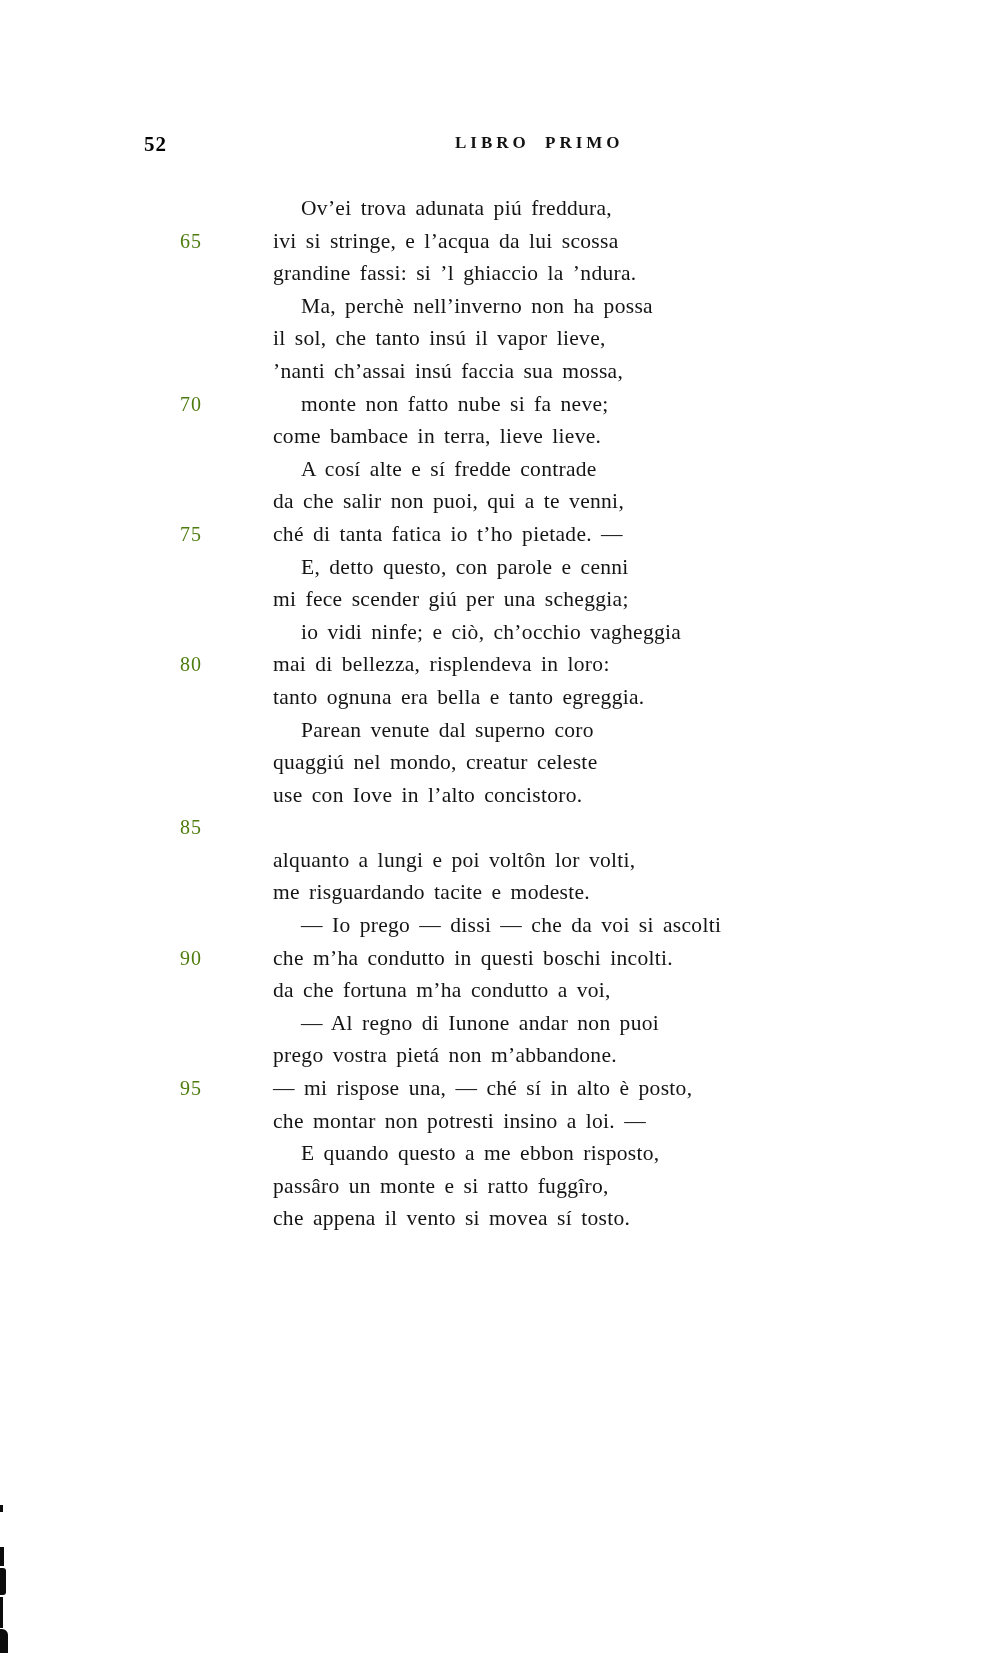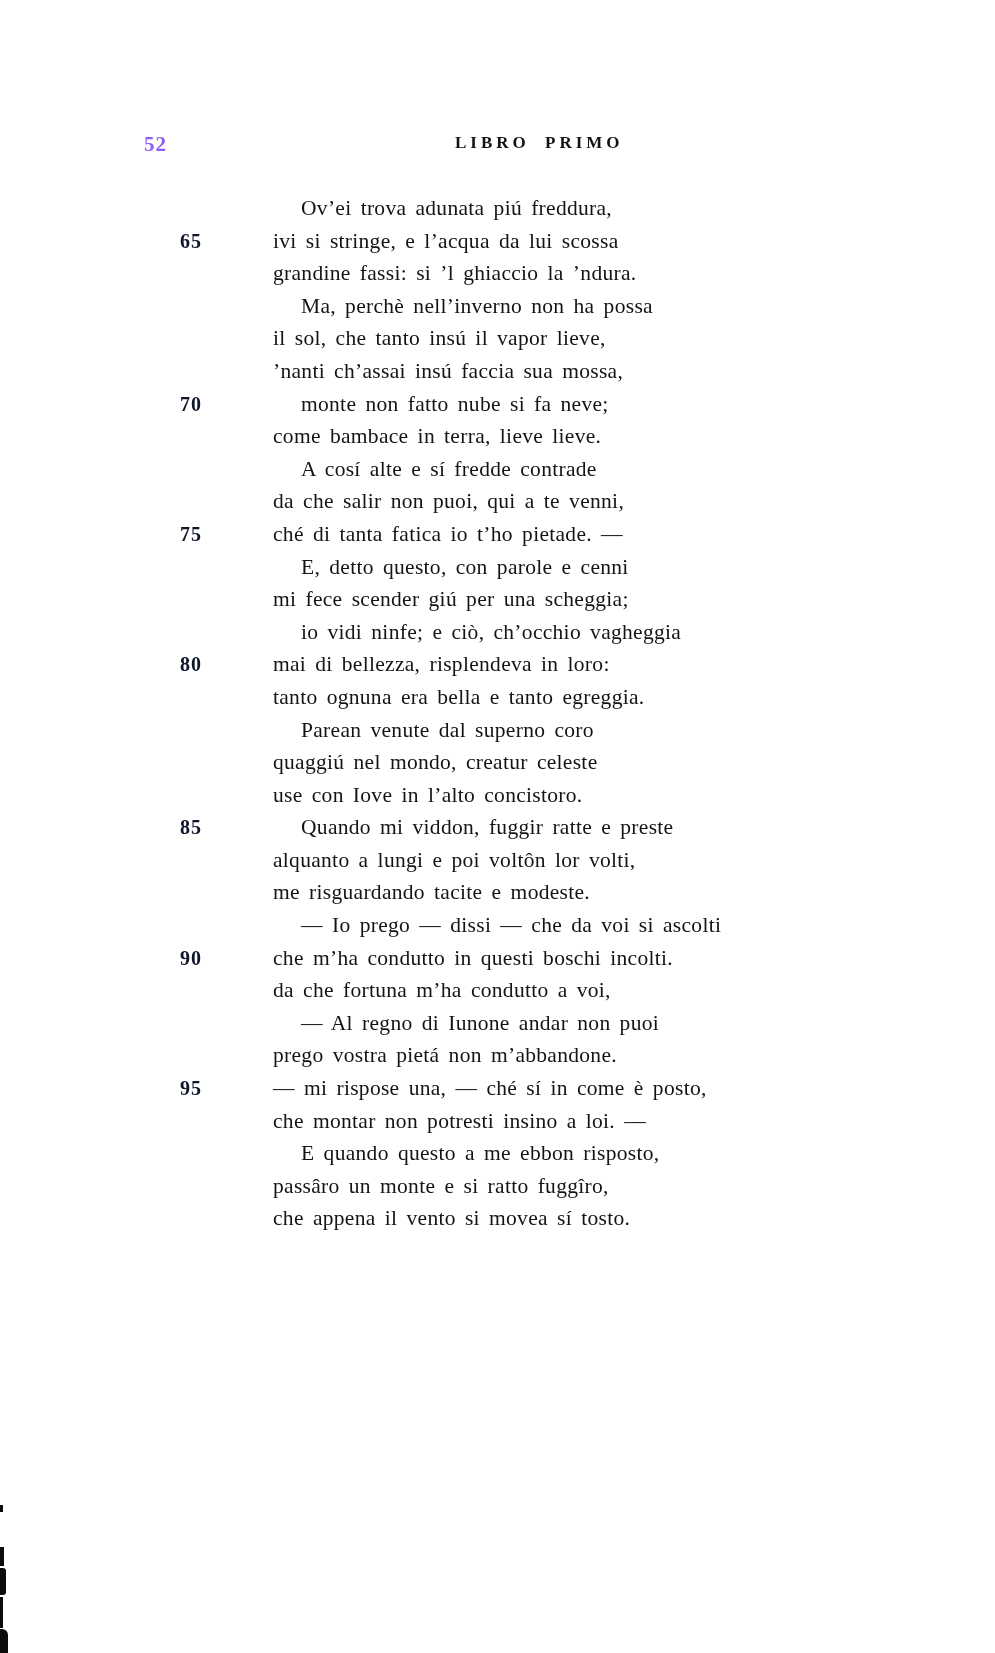--- a/index.html
+++ b/index.html
@@ -20,21 +20,21 @@
     inset: 0;
     background: #ffffff;
   }
   .page-number {
     position: absolute;
     left: 144px;
     top: 132px;
     font-size: 21px;
     font-weight: 600;
     letter-spacing: 1px;
-    color: #8b5cf6;
+    color: #000000;
   }
   .running-title {
     position: absolute;
     left: 455px;
     top: 133px;
     font-size: 17px;
     font-weight: 600;
     letter-spacing: 4px;
     word-spacing: 7px;
     color: #131313;
@@ -50,23 +50,22 @@
     height: 32.6px;
     line-height: 32.6px;
     white-space: nowrap;
   }
   .lnum {
     position: absolute;
     left: 164px;
     top: 0;
     width: 44px;
     font-size: 20px;
-    color: #0f172a;
+    color: #4d7c0f;
     letter-spacing: 1px;
-    font-weight: bold;
   }
   .ltext {
     display: inline-block;
     margin-left: 257px;
     font-size: 21.5px;
     letter-spacing: 0.3px;
     word-spacing: 3.5px;
     color: #141414;
   }
   .line.indent .ltext {
@@ -105,29 +104,29 @@
       <div class="line"><span class="lnum"></span><span class="ltext">da che salir non puoi, qui a te venni,</span></div>
       <div class="line"><span class="lnum">75</span><span class="ltext">ché di tanta fatica io t’ho pietade. —</span></div>
       <div class="line indent"><span class="lnum"></span><span class="ltext">E, detto questo, con parole e cenni</span></div>
       <div class="line"><span class="lnum"></span><span class="ltext">mi fece scender giú per una scheggia;</span></div>
       <div class="line indent"><span class="lnum"></span><span class="ltext">io vidi ninfe; e ciò, ch’occhio vagheggia</span></div>
       <div class="line"><span class="lnum">80</span><span class="ltext">mai di bellezza, risplendeva in loro:</span></div>
       <div class="line"><span class="lnum"></span><span class="ltext">tanto ognuna era bella e tanto egreggia.</span></div>
       <div class="line indent"><span class="lnum"></span><span class="ltext">Parean venute dal superno coro</span></div>
       <div class="line"><span class="lnum"></span><span class="ltext">quaggiú nel mondo, creatur celeste</span></div>
       <div class="line"><span class="lnum"></span><span class="ltext">use con Iove in l’alto concistoro.</span></div>
-      <div class="line indent"><span class="lnum">85</span><span class="ltext">Quando mi viddon, fuggir ratte e preste</span></div>
+      <div class="line indent"><span class="lnum">85</span></div>
       <div class="line"><span class="lnum"></span><span class="ltext">alquanto a lungi e poi voltôn lor volti,</span></div>
       <div class="line"><span class="lnum"></span><span class="ltext">me risguardando tacite e modeste.</span></div>
       <div class="line indent"><span class="lnum"></span><span class="ltext">— Io prego — dissi — che da voi si ascolti</span></div>
       <div class="line"><span class="lnum">90</span><span class="ltext">che m’ha condutto in questi boschi incolti.</span></div>
       <div class="line"><span class="lnum"></span><span class="ltext">da che fortuna m’ha condutto a voi,</span></div>
       <div class="line indent"><span class="lnum"></span><span class="ltext">— Al regno di Iunone andar non puoi</span></div>
       <div class="line"><span class="lnum"></span><span class="ltext">prego vostra pietá non m’abbandone.</span></div>
-      <div class="line"><span class="lnum">95</span><span class="ltext">— mi rispose una, — ché sí in come è posto,</span></div>
+      <div class="line"><span class="lnum">95</span><span class="ltext">— mi rispose una, — ché sí in alto è posto,</span></div>
       <div class="line"><span class="lnum"></span><span class="ltext">che montar non potresti insino a loi. —</span></div>
       <div class="line indent"><span class="lnum"></span><span class="ltext">E quando questo a me ebbon risposto,</span></div>
       <div class="line"><span class="lnum"></span><span class="ltext">passâro un monte e si ratto fuggîro,</span></div>
       <div class="line"><span class="lnum"></span><span class="ltext">che appena il vento si movea sí tosto.</span></div>
     </div>
 
   <div class="artifact a1"></div>
   <div class="artifact a2"></div>
   <div class="artifact a3"></div>
   <div class="artifact a4"></div>

